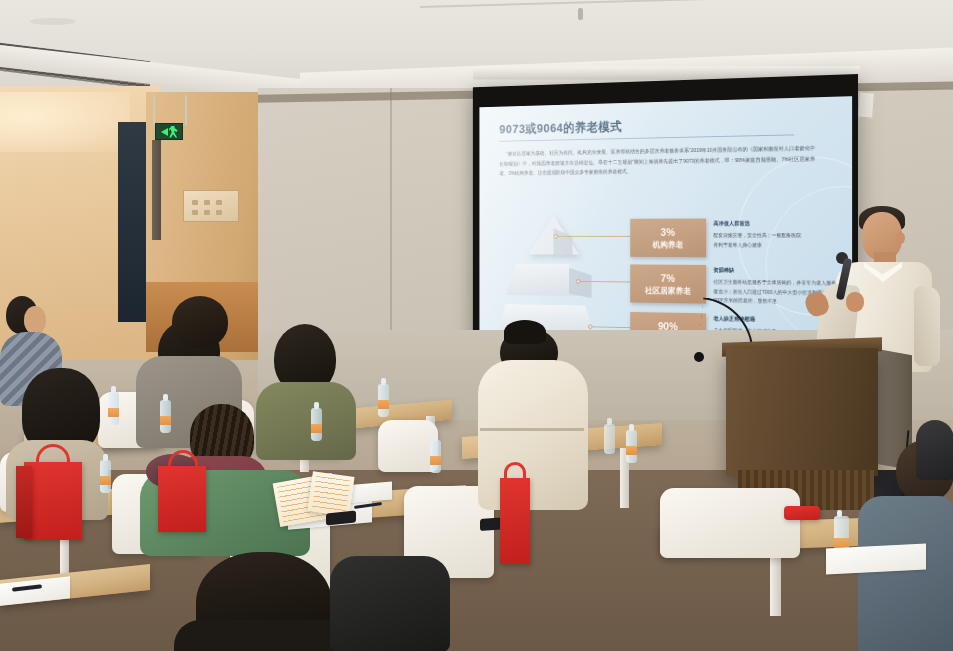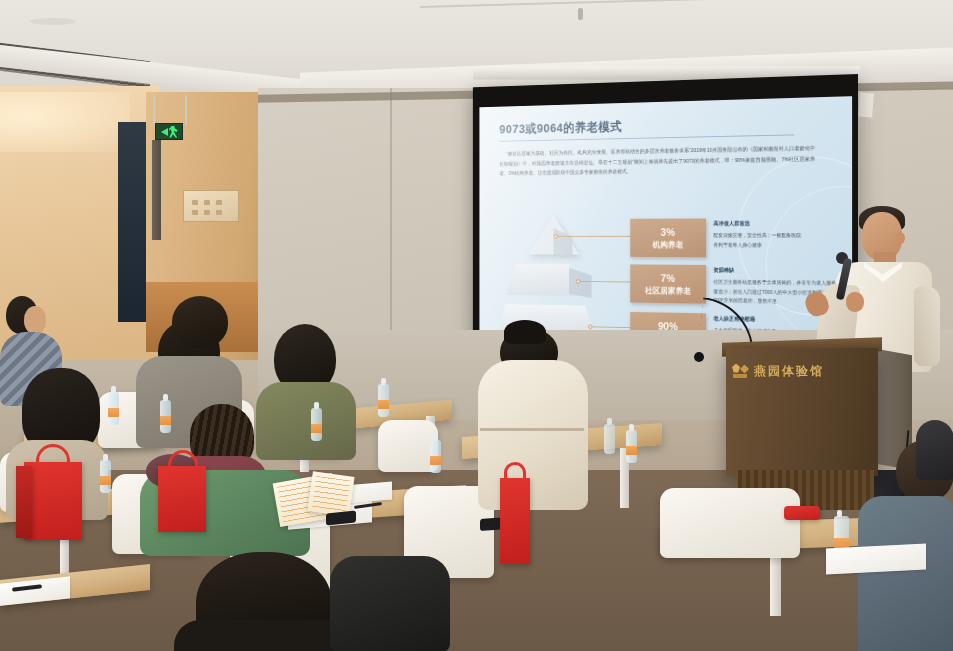--- a/index.html
+++ b/index.html
@@ -530,28 +530,20 @@
   <div class="sp-mic-head"></div>
   <div class="sp-mic"></div>
   <div class="sp-hand"></div>
   <div class="sp-farhand"></div>
   <div class="sp-legs"></div>
 
   <div class="podium-shelf"></div>
   <div class="podium-top"></div>
   <div class="podium-body"></div>
   <div class="podium-base"></div>
-  <div class="podium-plate">
-    <div class="podium-logo">
-      <div class="lf"></div>
-        <div class="lg"></div>
-        <div class="lb"></div>
-    </div>
-    <div class="podium-name">燕园体验馆</div>
-  </div>
   <div class="cable"></div>
 
   <div class="table" style="left:262px;top:408px;width:190px;height:20px;transform:skewY(-5deg)"></div>
   <div class="tleg" style="left:300px;top:424px;height:48px"></div>
   <div class="tleg" style="left:426px;top:416px;height:48px"></div>
 
   <div class="table" style="left:462px;top:430px;width:200px;height:22px;transform:skewY(-4deg)"></div>
   <div class="tleg" style="left:620px;top:448px;height:60px"></div>
 
   <div class="table" style="left:24px;top:424px;width:210px;height:22px;transform:skewY(-5deg)"></div>

